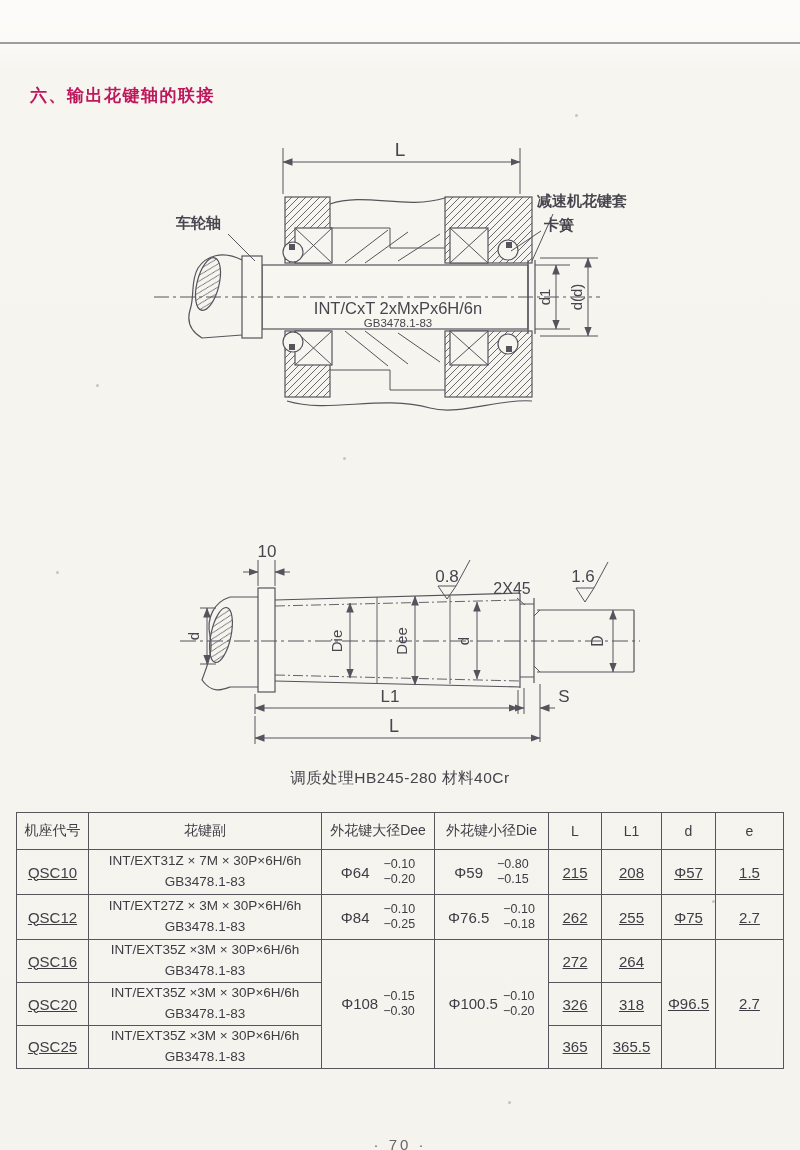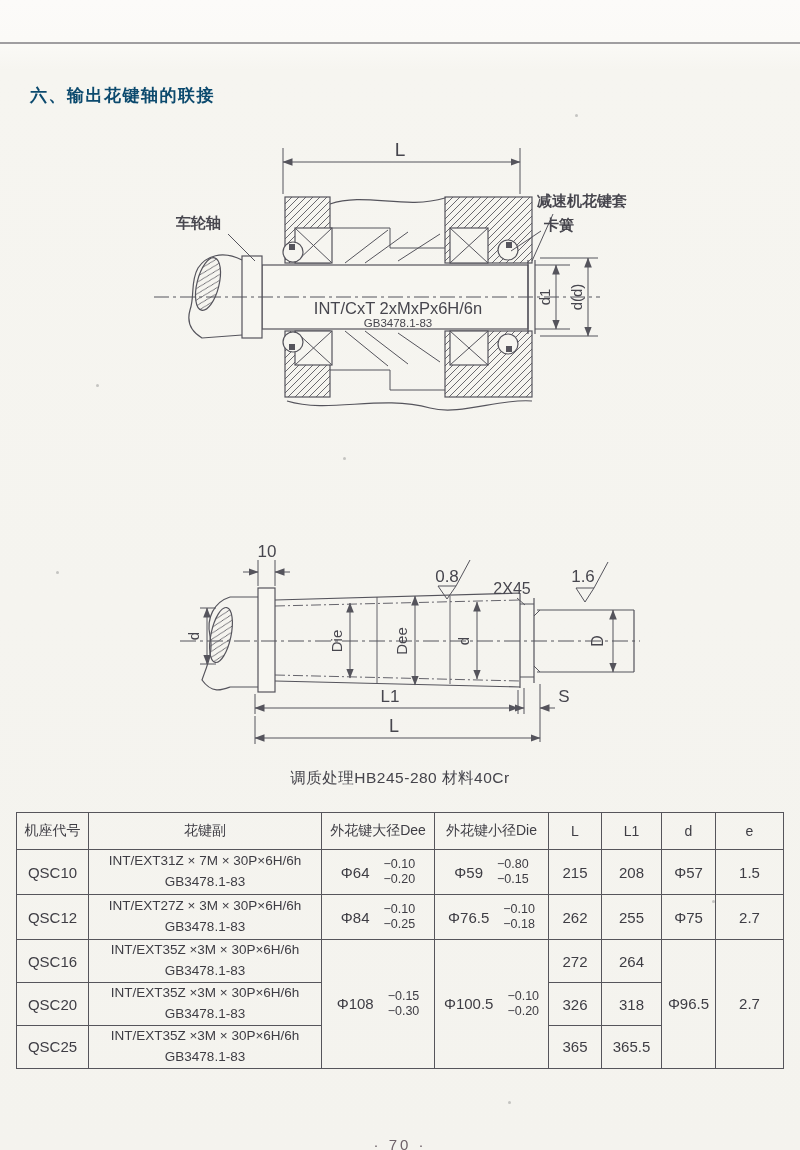--- a/index.html
+++ b/index.html
@@ -3,40 +3,40 @@
 <meta charset="utf-8">
 <style>
   html,body{margin:0;padding:0;}
   body{
     width:800px;height:1150px;position:relative;overflow:hidden;
     background:linear-gradient(180deg,#fcfbf9 0px,#fbfaf7 40px,#f6f5f0 70px,#f4f3ee 100%);
     font-family:"Liberation Sans","DejaVu Sans",sans-serif;
     color:#3e3d44;
   }
   .scan-line{position:absolute;left:0;top:42px;width:800px;height:2px;background:#8e8d90;opacity:.85;}
-  .page-title{position:absolute;left:30px;top:84px;font-size:17px;font-weight:bold;letter-spacing:1.5px;color:#0c4a6e;}
+  .page-title{position:absolute;left:30px;top:84px;font-size:17px;font-weight:bold;letter-spacing:1.5px;color:#be185d;}
   .diagram{position:absolute;}
   .d1{left:140px;top:132px;}
   .d2{left:172px;top:542px;}
   svg text{fill:#47464e;}
   .caption{position:absolute;left:0;top:768px;width:800px;text-align:center;font-size:15.5px;letter-spacing:.5px;color:#45444b;}
   table.spec{
     position:absolute;left:16px;top:812px;width:677px;
     border-collapse:collapse;table-layout:fixed;
   }
   table.spec td,table.spec th{
     border:1px solid #56555b;text-align:center;vertical-align:middle;
     font-weight:normal;padding:0;color:#3e3d44;
   }
   table.spec th{font-size:14px;height:36px;}
   .r1{height:45px}.r2{height:45px}.r3{height:43px}.r4{height:43px}.r5{height:42px}
-  td.num{font-size:15px;}
+  td.num{font-size:15px;text-decoration:underline;}
   .spline-cell div{font-size:13.5px;line-height:1.55;}
   .tol{display:flex;align-items:center;justify-content:center;gap:14px;font-size:15px;}
-  .tol.tight{}
+  .tol.tight{gap:5px;}
   .stack{display:flex;flex-direction:column;font-size:12.5px;line-height:1.2;text-align:right;}
   .pageno{position:absolute;left:0;top:1136px;width:800px;text-align:center;font-size:15px;color:#6d6168;letter-spacing:3px;}
   .speck{position:absolute;width:3px;height:3px;border-radius:50%;background:#8a8a8a;opacity:.45;}
 </style>
 </head>
 <body>
 
 <div class="scan-line"></div>
 
 <div class="page-title">六、输出花键轴的联接</div>

